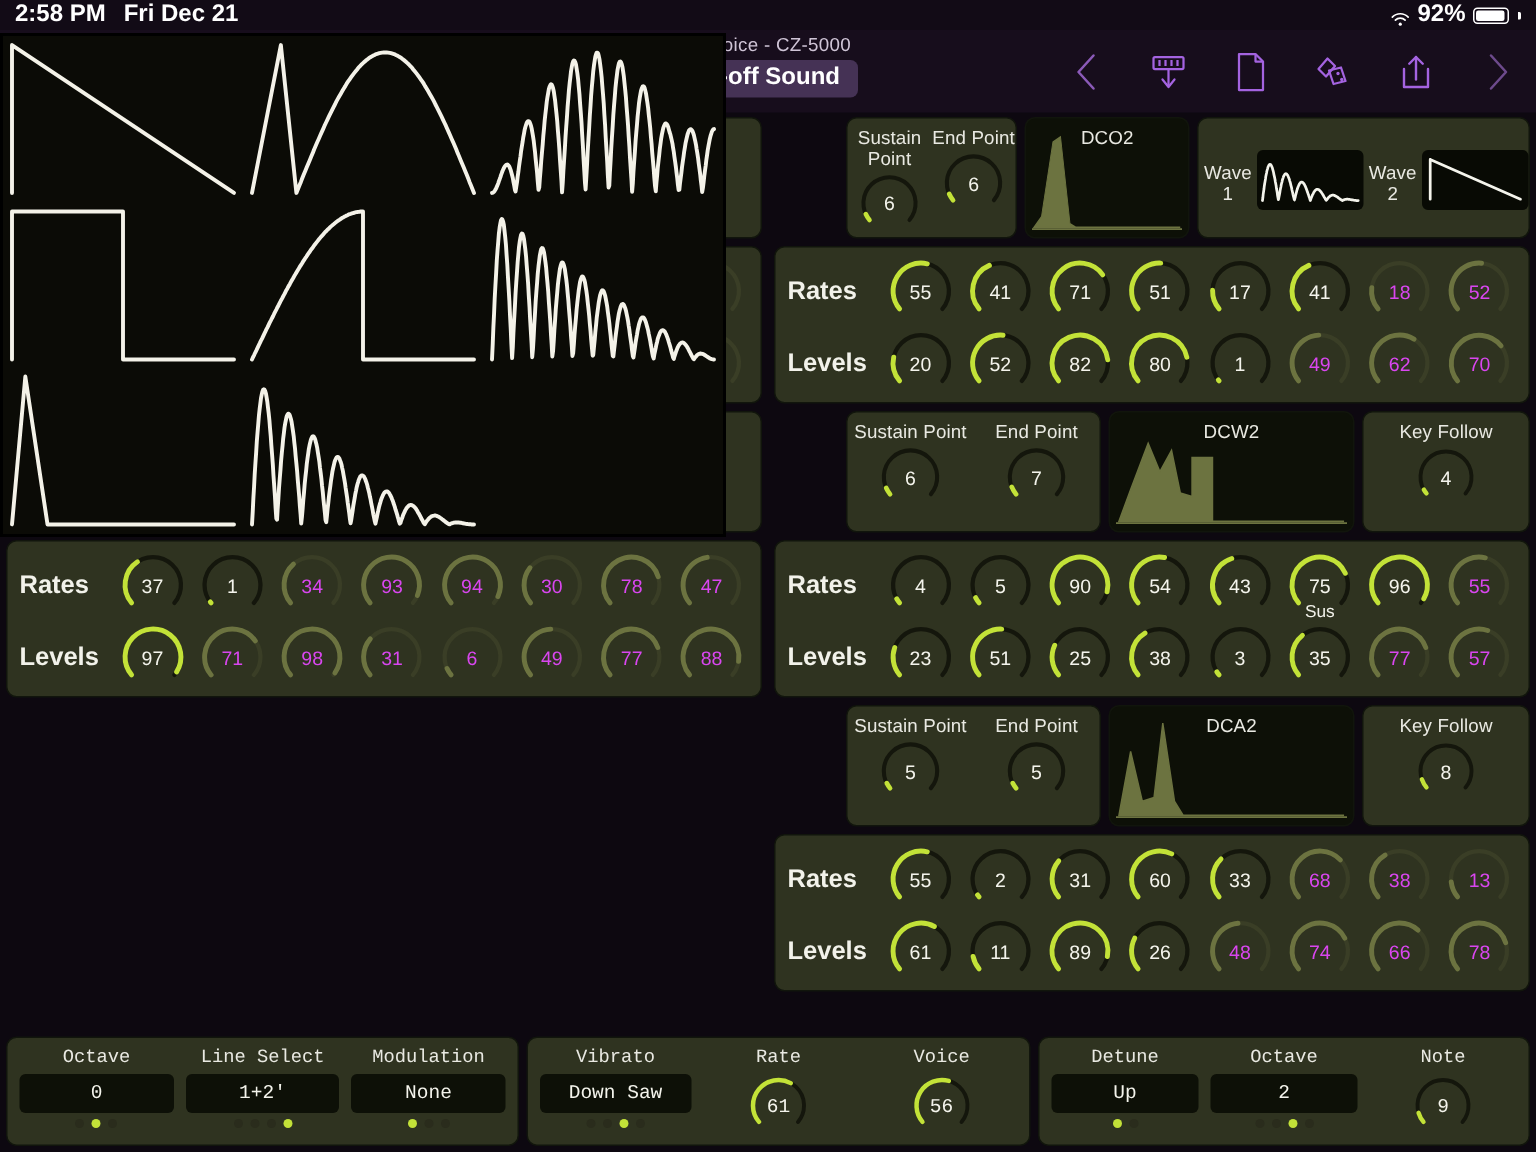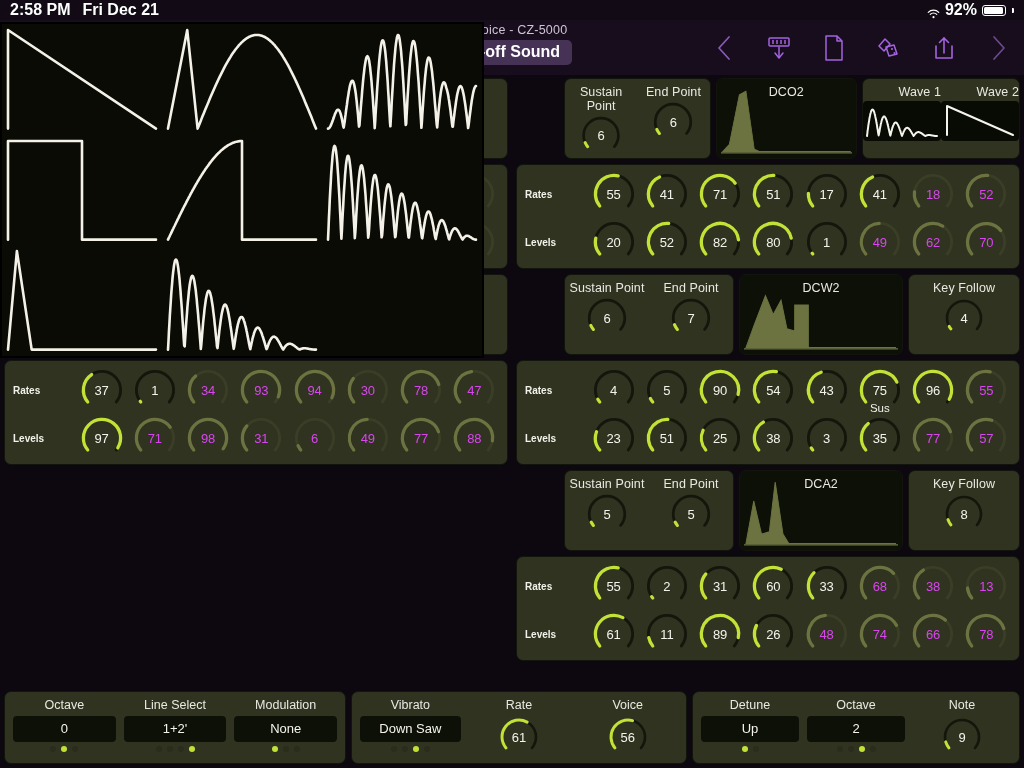--- a/index.html
+++ b/index.html
@@ -51,45 +51,45 @@
 
   
   .envhead { height:81px;margin-left:48px; }
   .sp-box { width:170px; display:flex; }
   .sp-cell { flex:1; display:flex; flex-direction:column; align-items:center; }
   .graph-box { width:164px; }
   .graph-box .hdr-lbl { position:absolute; left:0; right:0; top:0; z-index:2; }
   .graph-inner { position:absolute; inset:4px 4px 4px 4px; }
   .graph-inner svg { width:100%; height:100%; display:block; }
   .waves-box { flex:1; display:flex; }
-  .wv-cell { flex:1; display:flex; flex-direction:column; align-items:flex-end; }
+  .wv-cell { flex:1; display:flex; flex-direction:row; align-items:center; }
   .wv-thumb { width:78px; height:40px; background:#080a04; border-radius:4px;
     margin-top:2px; }
   .wv-thumb svg { width:100%; height:100%; display:block; }
 
   
   .rlpanel { height:105px; padding:5px 6px 3px 8px; }
   .rl-row { height:48px; display:flex; align-items:center; }
-  .rl-lbl { width:62px; color:#f2f2ea; font-size:10px; font-weight:bold;
+  .rl-lbl { width:62px; color:#f2f2ea; font-size:17px; font-weight:bold;
     flex-shrink:0; }
   .rl-knobs { flex:1; display:flex; justify-content:space-around;
     align-items:center; }
 
   
   .knob { position:relative; width:46px; height:46px; }
   .knob svg { position:absolute; inset:0; width:100%; height:100%; }
   .knob .kv { position:absolute; inset:0; display:flex; align-items:center;
     justify-content:center; color:#f4f4ec; font-size:13px; }
   .knob.dim .kv { color:#d946ef; }
   .knob .sus-tag { position:absolute; top:-13px; left:0; right:0;
     text-align:center; color:#f2f2ea; font-size:11.5px; }
 
   
   .bottom { position:absolute; bottom:0; left:0; width:1024px; height:80px;
-    display:flex; padding:3px 4px 4px 4px; gap:5px; }
+    display:flex; padding:3px 4px 4px 4px; gap:5px;font-family:Liberation Mono, monospace; }
   .bgroup { background:#2f3320; border:1.5px solid #11150c; border-radius:7px;
     display:flex; padding:2px 4px; }
   .bcell { flex:1; display:flex; flex-direction:column; align-items:center;
     justify-content:flex-start; padding:0 4px; min-width:0; }
   .bcell .blabel { color:#e9e9e2; font-size:12.5px; margin-top:4px; }
   .seg { background:#0d1007; border-radius:4px; color:#f4f4ec; font-size:13px;
     text-align:center; padding:5px 0 6px 0; width:100%; margin-top:4px; }
   .dots { display:flex; gap:5px; margin-top:4px; }
   .dot { width:6px; height:6px; border-radius:50%; background:#2a2c1c; }
   .dot.on { background:#c3e238; }

